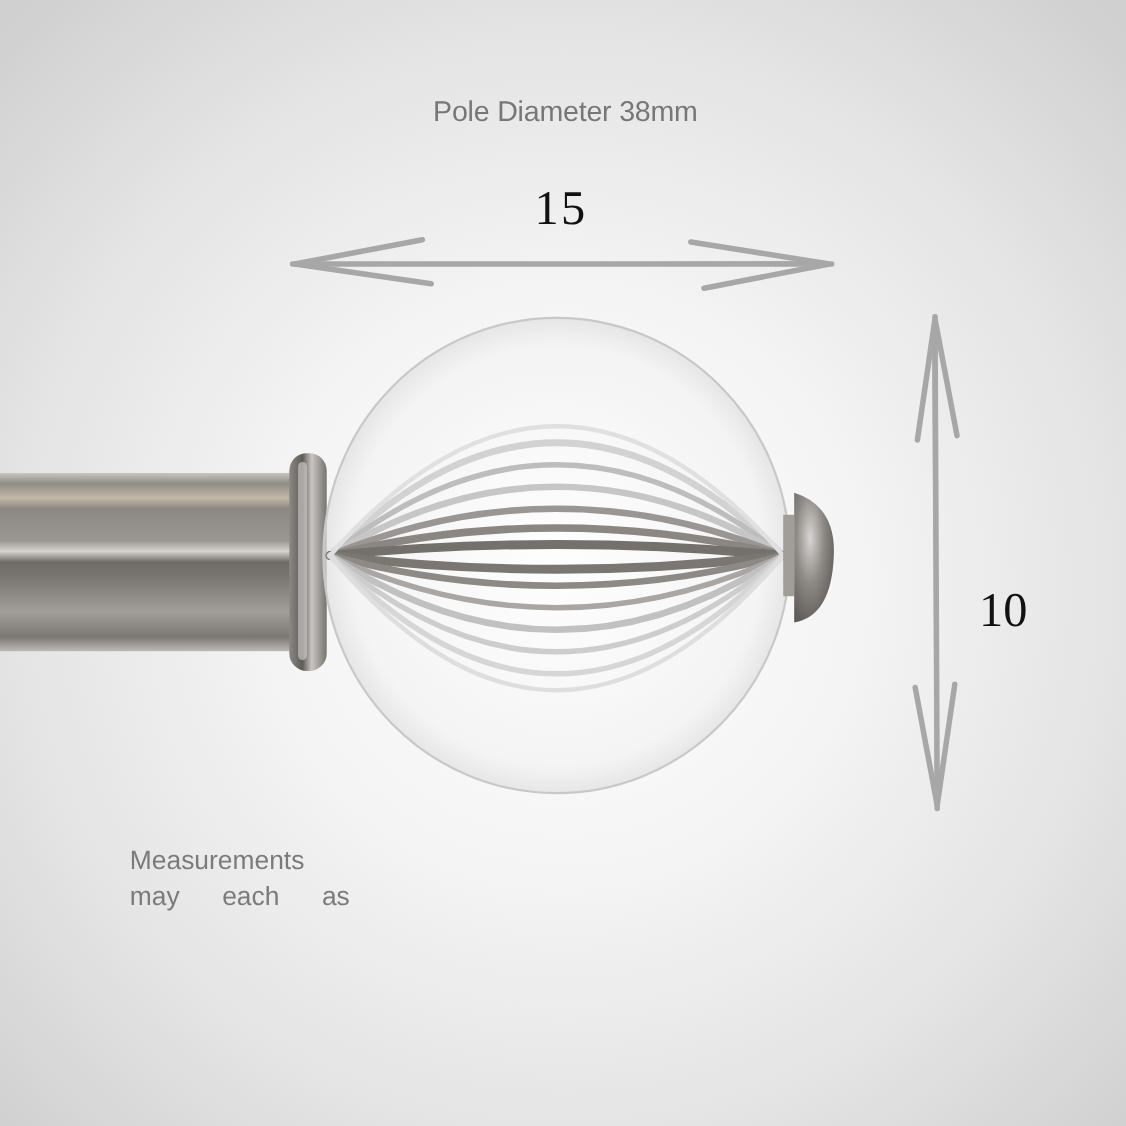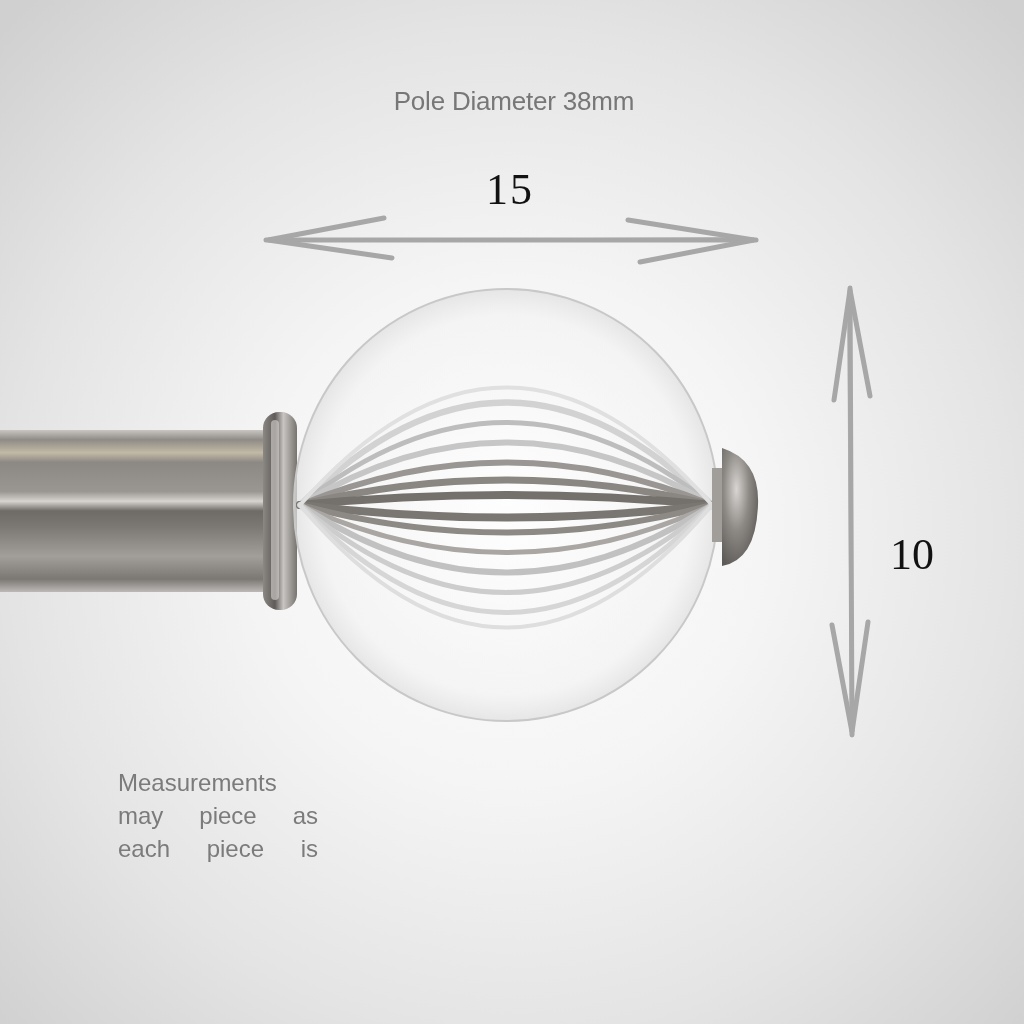--- a/index.html
+++ b/index.html
@@ -114,15 +114,14 @@
     <path d="M832 625 L852 732 L868 622" stroke-width="5"></path>
   </g>
 </svg>
 
 <div class="title">Pole Diameter 38mm</div>
 <div class="dim-num dim-w">15</div>
 <div class="dim-num dim-h">10</div>
 
 <div class="note">
   <span>Measurements</span>
-  <span>may piece as</span>
-  <span>each piece is</span>
+  <span>may each as</span>
 </div>
 
 </body></html>

